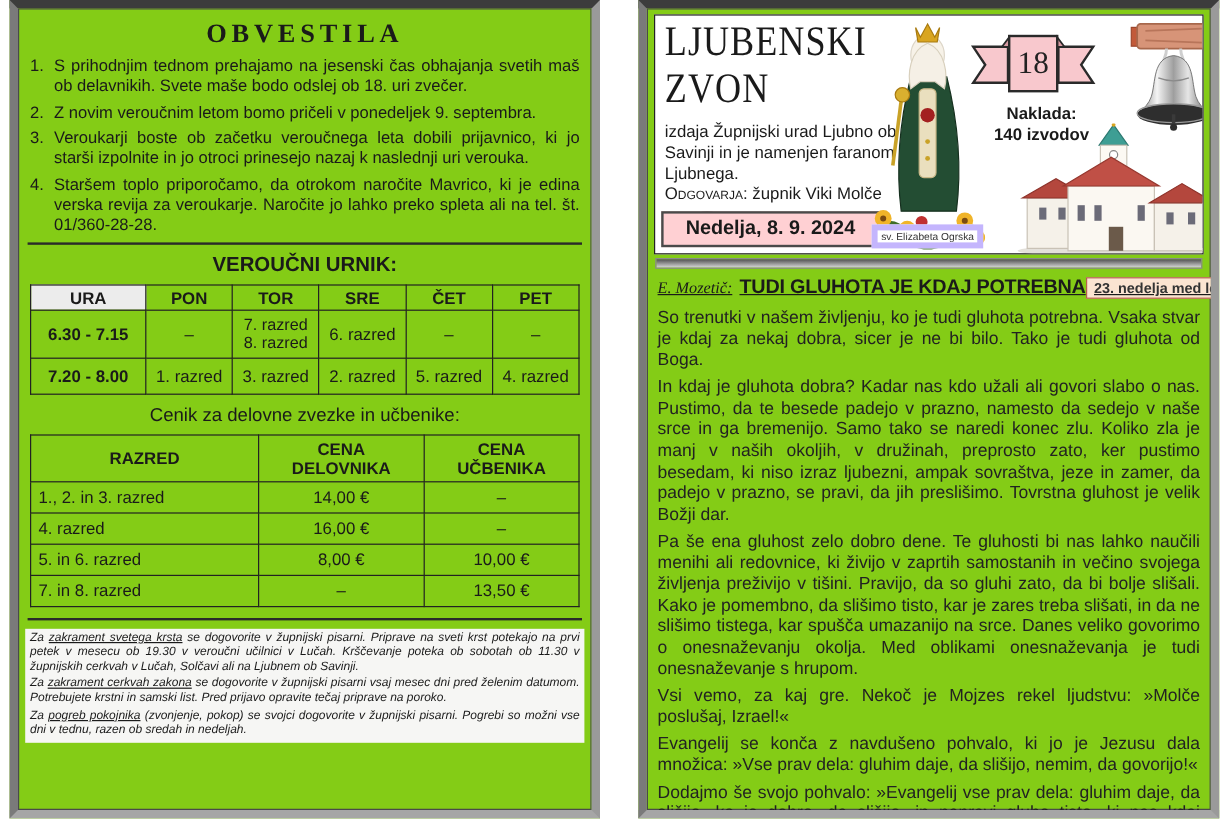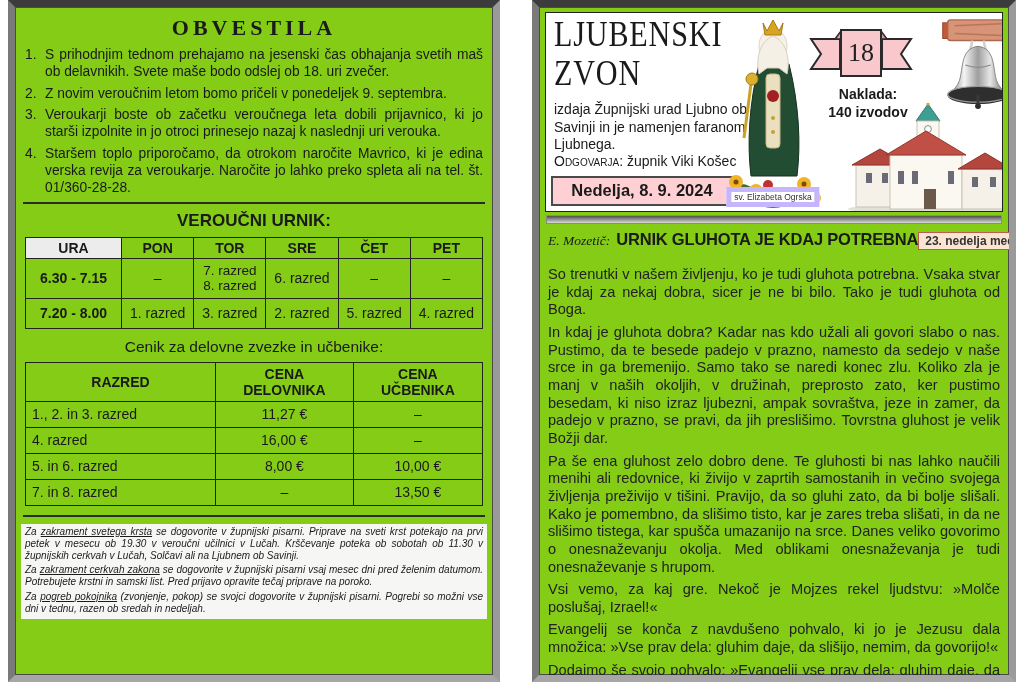--- a/index.html
+++ b/index.html
@@ -68,21 +68,21 @@
                 font-family:"Liberation Serif", serif; font-size:26px; color:#222; }
   .naklada { position:absolute; left:268px; top:72px; width:108px; text-align:center;
              font-size:14px; font-weight:bold; line-height:1.3; }
   .church { position:absolute; left:298px; top:90px; width:172px; height:112px; }
   .church svg { width:100%; height:100%; }
   .bell { position:absolute; left:392px; top:1px; width:80px; height:96px; }
   .bell svg { width:100%; height:100%; }
   .shadow-bar { height:9px; margin:3px 1px 6px; border:1px solid #8a8a8a;
                 background:linear-gradient(180deg,#4f4f4f 0%,#9a9a9a 55%,#d9d9d9 100%); }
   .article { margin:0 3px; }
-  .article-head { display:flex; align-items:baseline; white-space:nowrap; margin:0 0 16px; }
+  .article-head { display:flex; align-items:baseline; white-space:nowrap; margin:0 0 8px;text-decoration:underline; }
   .author { font-family:"Liberation Serif", serif; font-style:italic; font-size:13.5px; margin-right:6px; }
   .a-title { font-weight:bold; font-size:16.5px; letter-spacing:-0.2px; }
   .badge { margin-left:auto; background:#fbe4d1; border:1px solid #b4604b; color:#333;
            font-size:12px; font-weight:bold; padding:1px 6px; }
   .article p { font-size:14.6px; line-height:1.21; text-align:justify; margin:0 0 5px; color:#222; }
 </style>
 </head>
 <body>
 
 <div class="page page-left">
@@ -159,21 +159,21 @@
       <thead>
         <tr>
           <th>RAZRED</th>
           <th>CENA DELOVNIKA</th>
           <th>CENA UČBENIKA</th>
         </tr>
       </thead>
       <tbody>
         <tr>
           <td class="l">1., 2. in 3. razred</td>
-          <td class="c">11,27 €</td>
+          <td class="c">14,00 €</td>
           <td class="c">–</td>
         </tr>
         <tr>
           <td class="l">4. razred</td>
           <td class="c">16,00 €</td>
           <td class="c">–</td>
         </tr>
         <tr>
           <td class="l">5. in 6. razred</td>
           <td class="c">8,00 €</td>
@@ -205,21 +205,21 @@
 
       <div class="mast-title">
         <div>LJUBENSKI</div>
         <div>ZVON</div>
       </div>
 
       <div class="publisher">izdaja Župnijski urad Ljubno ob Savinji in je namenjen faranom Ljubnega.</div>
 
       <div class="odgovarja">
         <span class="sc">Odgovarja:</span>
-        <span>župnik Viki Košec</span>
+        <span>župnik Viki Molče</span>
       </div>
 
       <div class="phone1">
         <span class="ph-ico">☎:</span>
         <span>03/838-40-43</span>
       </div>
       <div class="phone2">051 - 340 - 819</div>
 
       <div class="date-box">Nedelja, 8. 9. 2024</div>
 
@@ -325,21 +325,21 @@
         </svg>
       </div>
 
     </div>
 
     <div class="shadow-bar"></div>
 
     <div class="article">
       <div class="article-head">
         <span class="author">E. Mozetič:</span>
-        <span class="a-title">URNIK GLUHOTA JE KDAJ POTREBNA</span>
+        <span class="a-title">TUDI GLUHOTA JE KDAJ POTREBNA</span>
         <span class="badge">23. nedelja med letom</span>
       </div>
       <p>So trenutki v našem življenju, ko je tudi gluhota potrebna. Vsaka stvar je kdaj za nekaj dobra, sicer je ne bi bilo. Tako je tudi gluhota od Boga.</p>
       <p>In kdaj je gluhota dobra? Kadar nas kdo užali ali govori slabo o nas. Pustimo, da te besede padejo v prazno, namesto da sedejo v naše srce in ga bremenijo. Samo tako se naredi konec zlu. Koliko zla je manj v naših okoljih, v družinah, preprosto zato, ker pustimo besedam, ki niso izraz ljubezni, ampak sovraštva, jeze in zamer, da padejo v prazno, se pravi, da jih preslišimo. Tovrstna gluhost je velik Božji dar.</p>
       <p>Pa še ena gluhost zelo dobro dene. Te gluhosti bi nas lahko naučili menihi ali redovnice, ki živijo v zaprtih samostanih in večino svojega življenja preživijo v tišini. Pravijo, da so gluhi zato, da bi bolje slišali. Kako je pomembno, da slišimo tisto, kar je zares treba slišati, in da ne slišimo tistega, kar spušča umazanijo na srce. Danes veliko govorimo o onesnaževanju okolja. Med oblikami onesnaževanja je tudi onesnaževanje s hrupom.</p>
       <p>Vsi vemo, za kaj gre. Nekoč je Mojzes rekel ljudstvu: »Molče poslušaj, Izrael!«</p>
       <p>Evangelij se konča z navdušeno pohvalo, ki jo je Jezusu dala množica: »Vse prav dela: gluhim daje, da slišijo, nemim, da govorijo!«</p>
       <p>Dodajmo še svojo pohvalo: »Evangelij vse prav dela: gluhim daje, da slišijo, ko je dobro, da slišijo, in napravi gluhe tiste, ki nas kdaj poslušajo, pa je bolje, da nas ne slišijo!«</p>
     </div>
 

